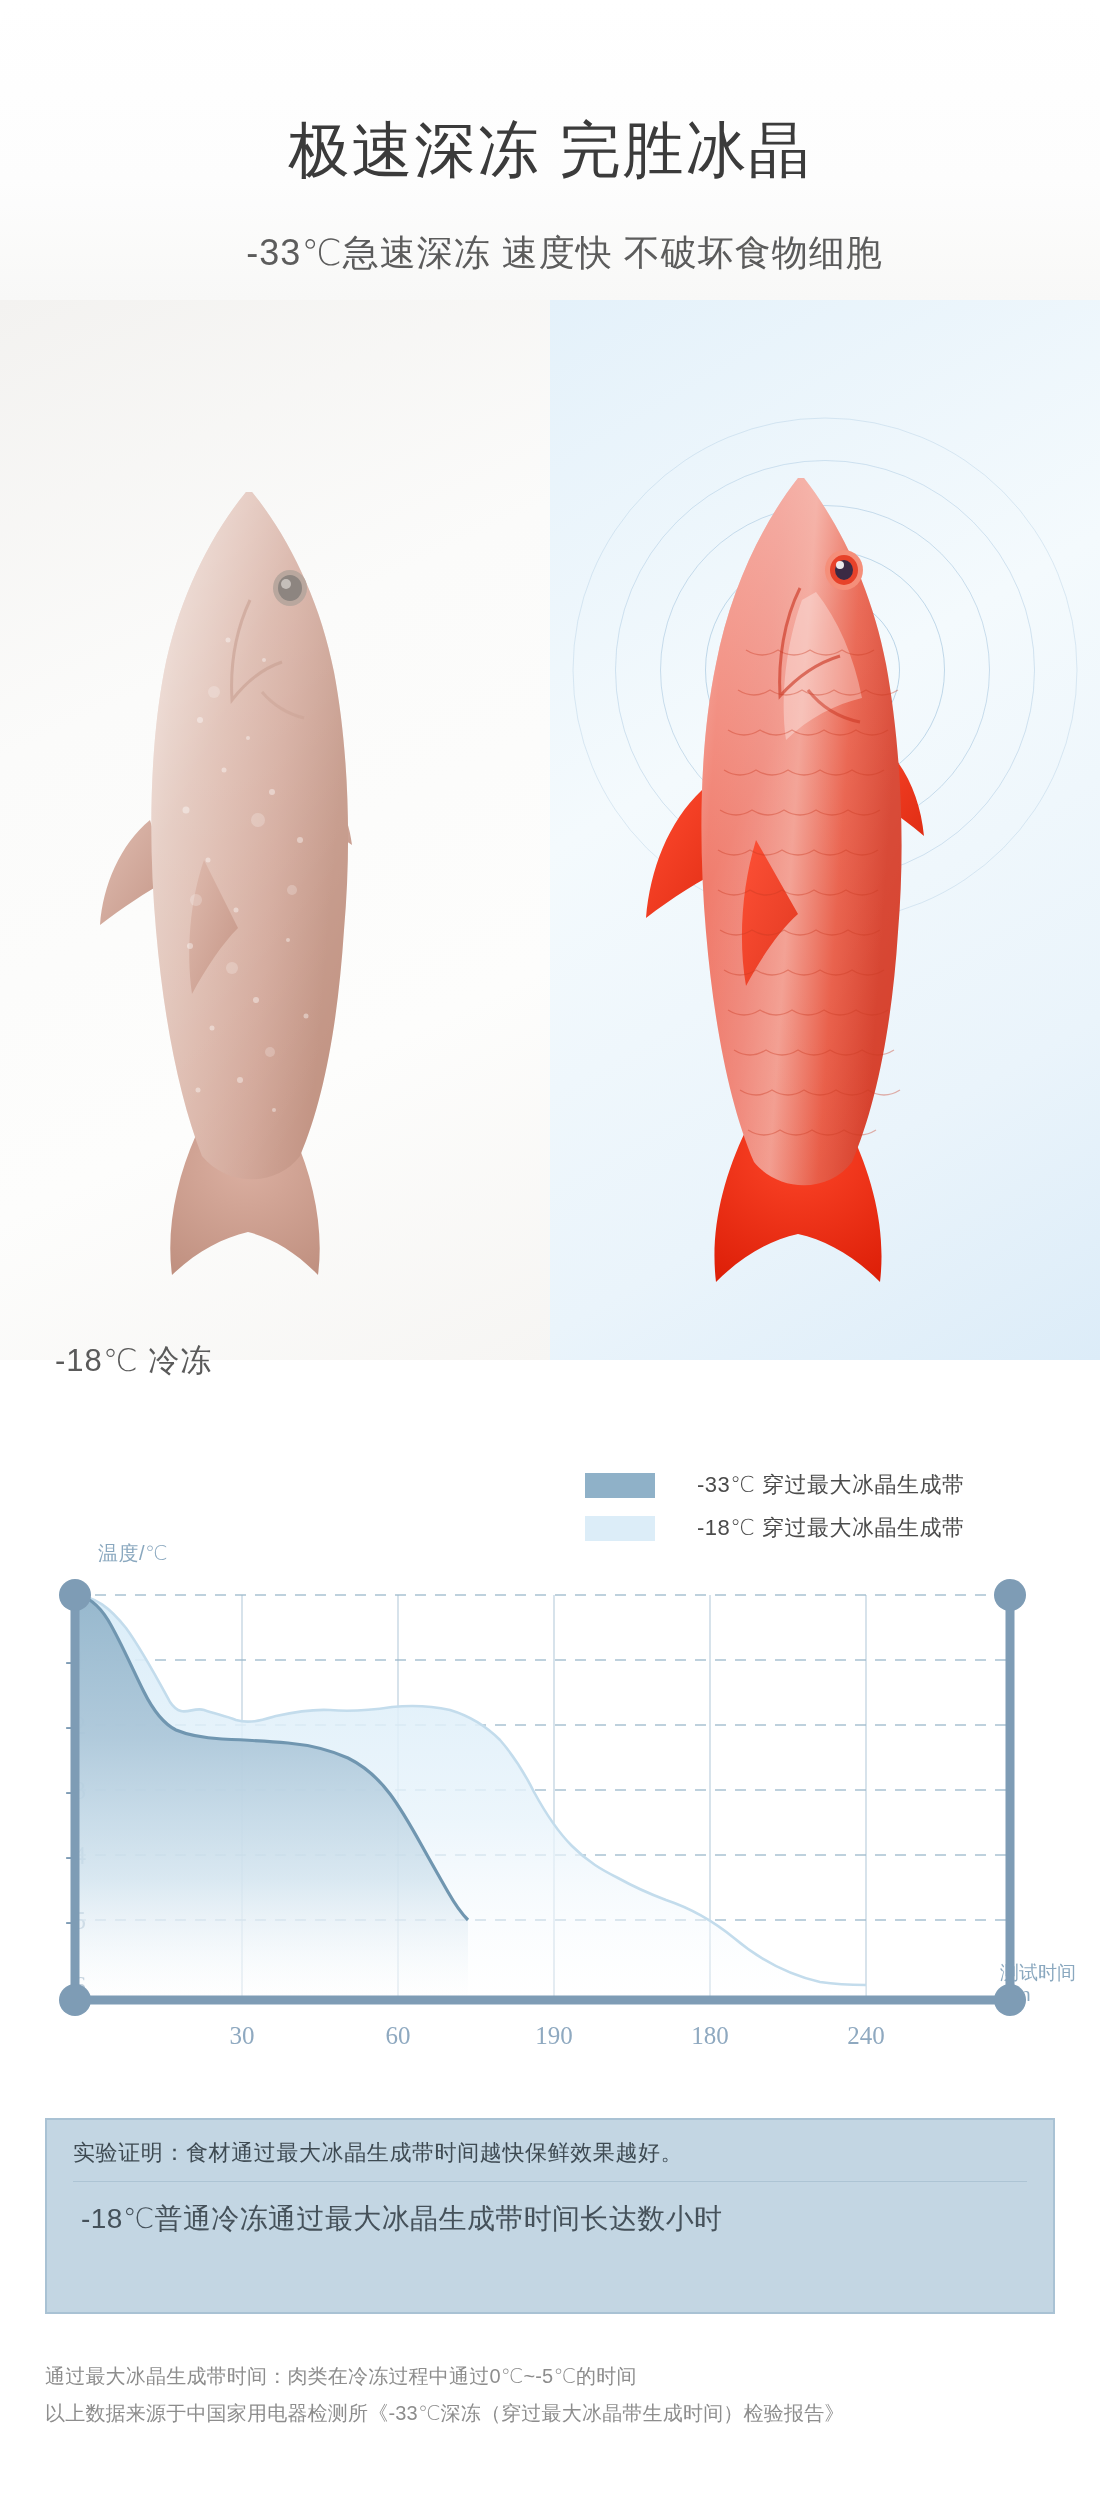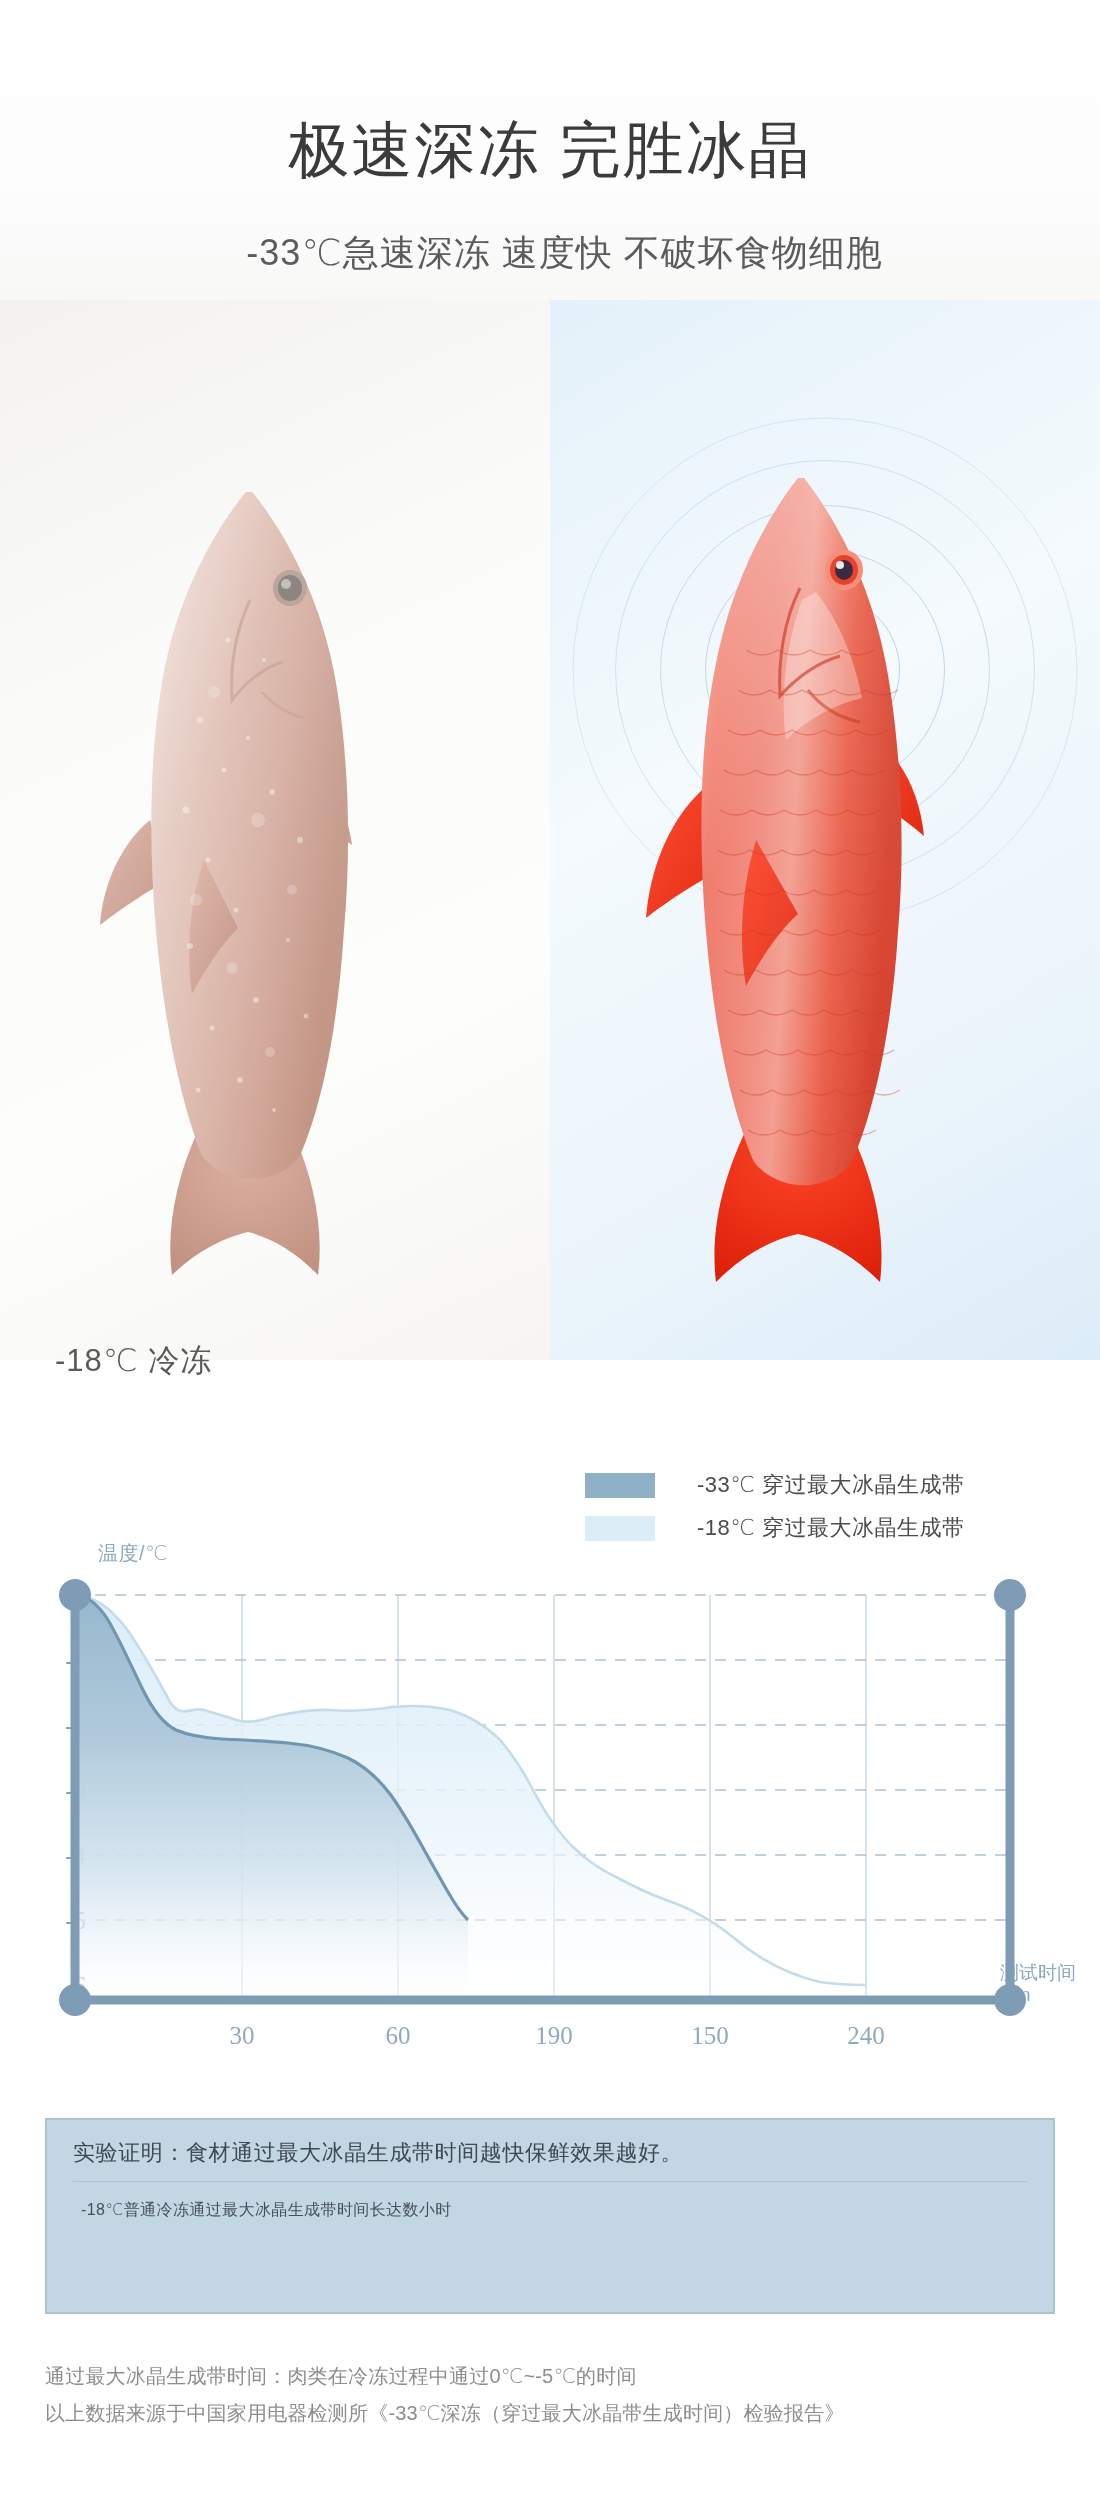--- a/index.html
+++ b/index.html
@@ -206,21 +206,21 @@
     line-height: 1.35;
     font-weight: 400;
     padding-bottom: 13px;
   }
   .conclusion-divider {
     height: 1px;
     background: #adc4d4;
     margin-bottom: 16px;
   }
   .conclusion-line {
-    font-size: 16px;
+    font-size: 28px;
     color: #45515a;
     line-height: 1.48;
     letter-spacing: 0.4px;
     font-weight: 300;
     padding-left: 8px;
   }
 
   
   .footnotes {
     position: absolute;
@@ -459,21 +459,21 @@
     <div class="ytick" style="left:40px; top:247px;">-1</div>
     <div class="ytick" style="left:40px; top:312px;">-2</div>
     <div class="ytick" style="left:40px; top:377px;">-3</div>
     <div class="ytick" style="left:40px; top:442px;">-4</div>
     <div class="ytick" style="left:40px; top:507px;">-5</div>
     <div class="ytick" style="left:40px; top:572px;">-6</div>
 
     <div class="xtick" style="left:207px; top:622px;">30</div>
     <div class="xtick" style="left:363px; top:622px;">60</div>
     <div class="xtick" style="left:519px; top:622px;">190</div>
-    <div class="xtick" style="left:675px; top:622px;">150</div>
+    <div class="xtick" style="left:675px; top:622px;">180</div>
     <div class="xtick" style="left:831px; top:622px;">240</div>
 
     <svg class="plot" viewBox="0 0 1100 700" xmlns="http://www.w3.org/2000/svg">
       <defs>
         <linearGradient id="deepFill" x1="0" y1="0" x2="0" y2="1">
           <stop offset="0%" stop-color="#93b5cb" stop-opacity="0.95"></stop>
           <stop offset="35%" stop-color="#a7c3d6" stop-opacity="0.85"></stop>
           <stop offset="70%" stop-color="#cde0ec" stop-opacity="0.7"></stop>
           <stop offset="100%" stop-color="#ffffff" stop-opacity="0.25"></stop>
         </linearGradient>

